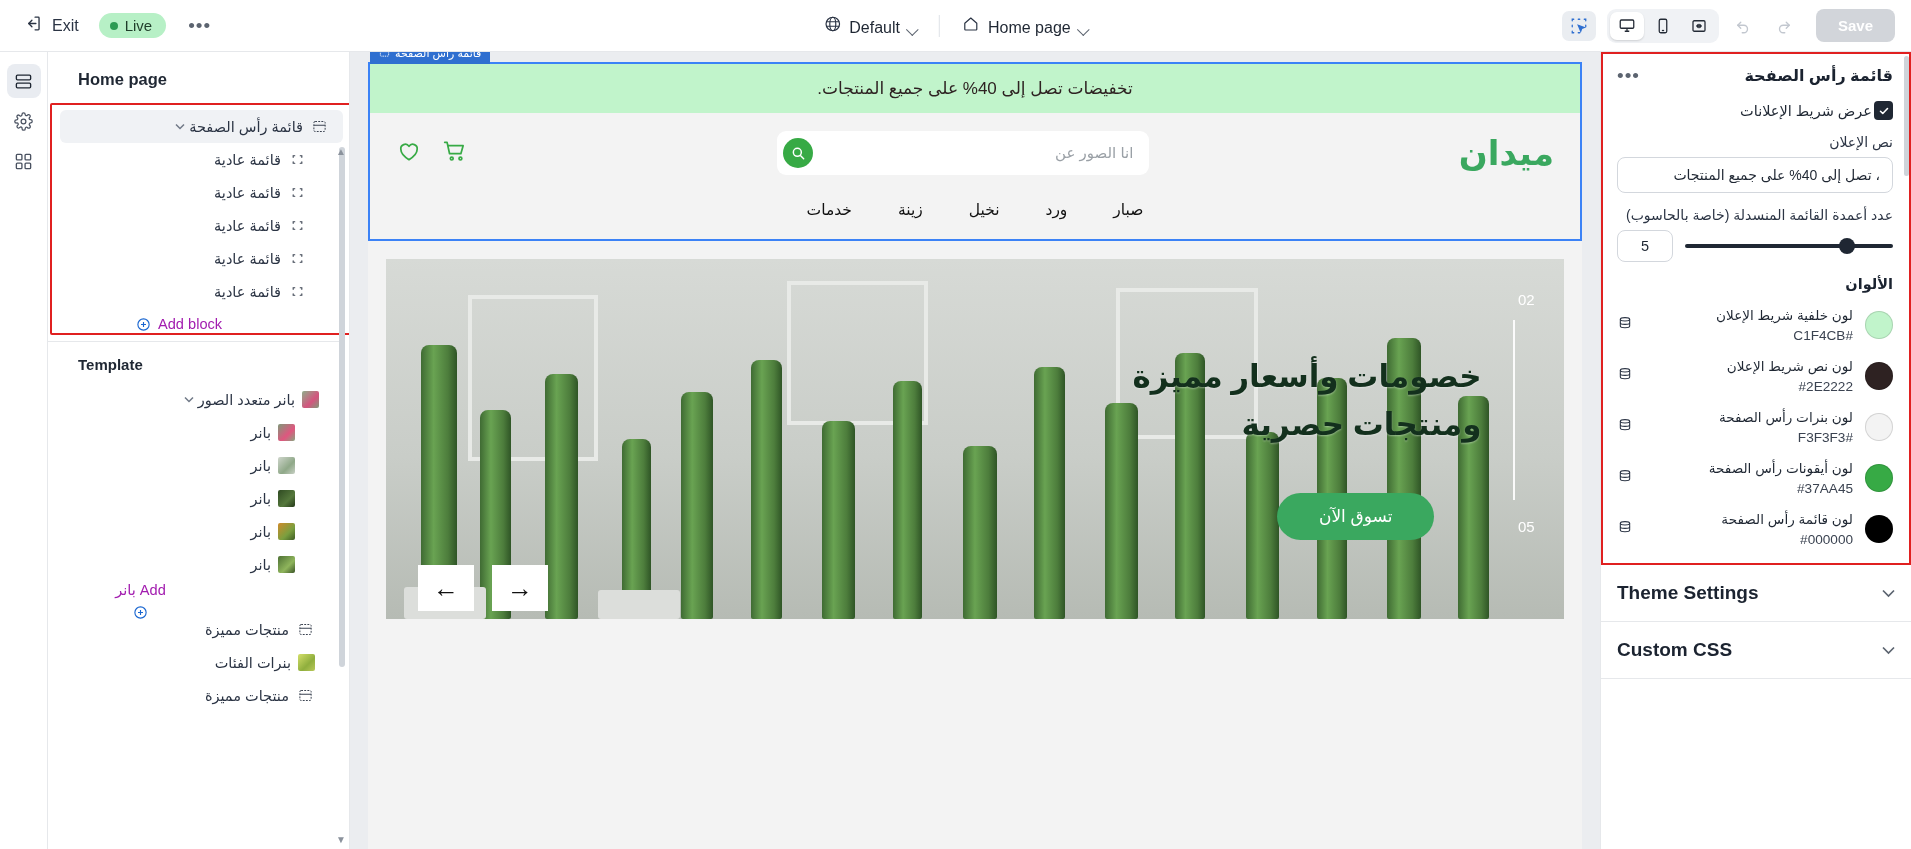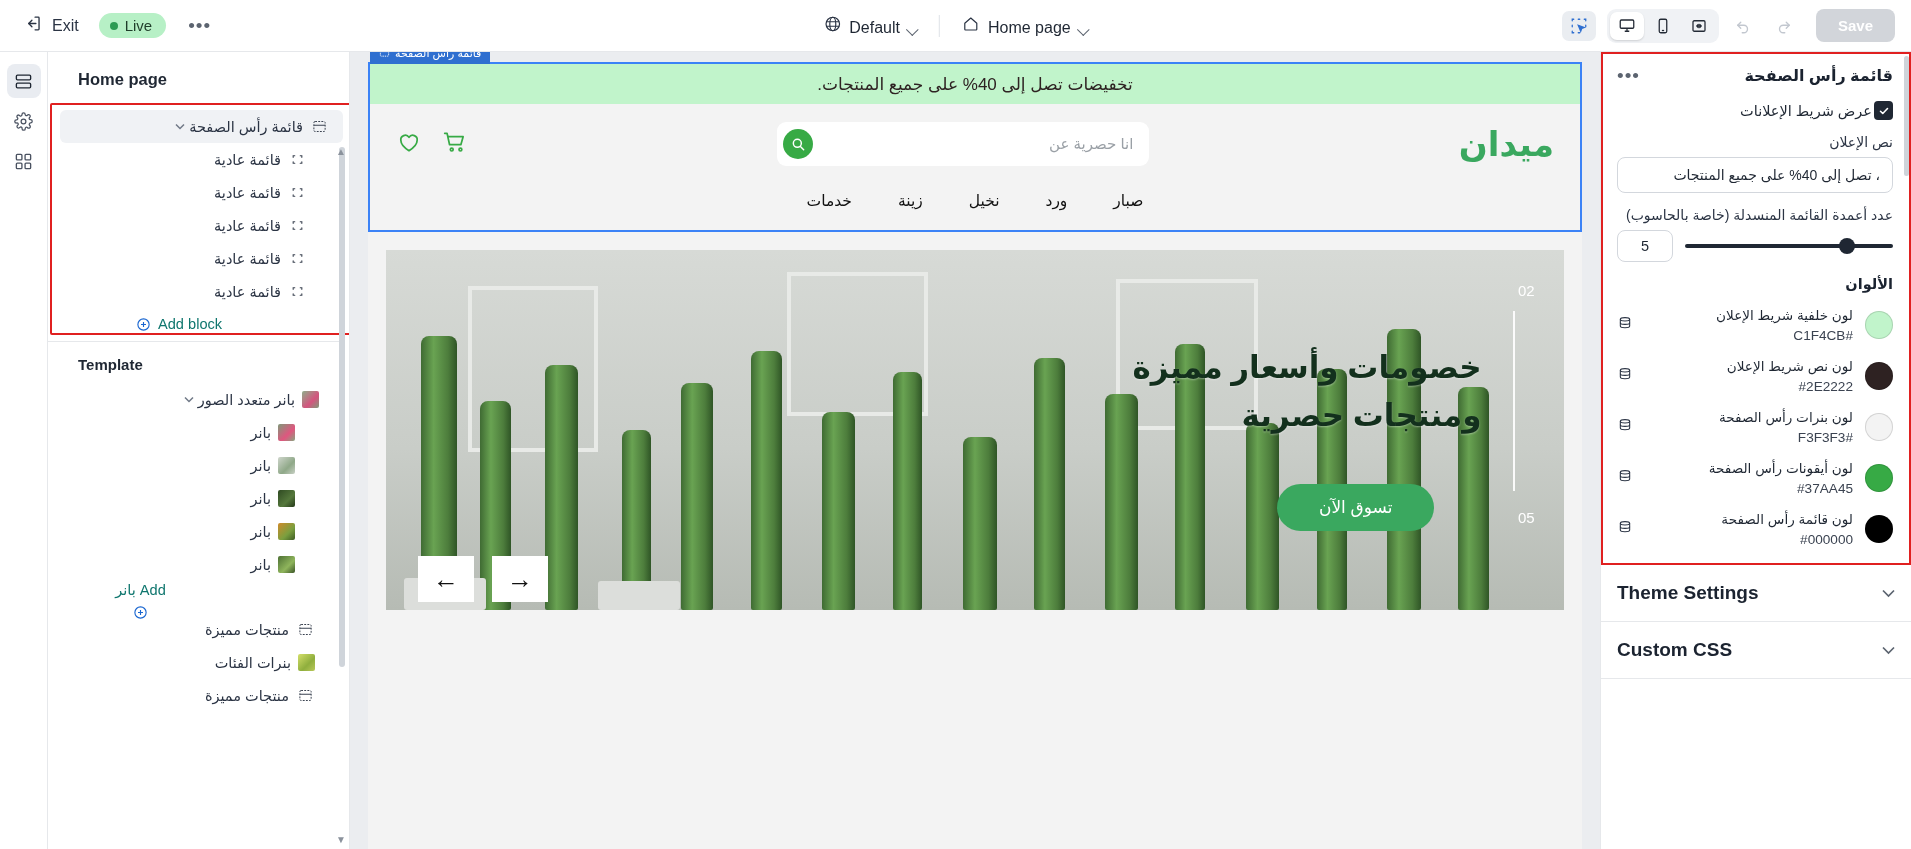--- a/index.html
+++ b/index.html
@@ -112,21 +112,21 @@
   }
   .tree-ico {
     width: 19px; min-width: 19px; height: 17px; display: flex;
     align-items: center; justify-content: center; color: #3b4351; margin-left: 7px;
   }
   .tree-label { font-size: 14.5px; color: #2b3444; direction: rtl; white-space: nowrap; }
   .tree-row.child { padding-right: 36px; }
   .tree-row.child2 { padding-right: 38px; }
   .add-row {
     display: flex; align-items: center; gap: 7px; height: 32px;
-    padding-left: 92px; color: #0f766e; font-size: 14.6px; cursor: pointer;
+    padding-left: 92px; color: #a21caf; font-size: 14.6px; cursor: pointer;
   }
   .add-row.rtl { direction: rtl; padding-left: 0; padding-right: 100px; flex-direction: column; }
   .plus-ico { width: 15px; height: 15px; display: flex; align-items: center; justify-content: center; }
   .lp-divider { height: 1px; background: #e6e8eb; margin: 0; }
   .tmpl-title { font-size: 15px; font-weight: 700; color: #1f2733; padding: 14px 0 10px 30px; }
   .thumb { width: 17px; min-width: 17px; height: 17px; border-radius: 2px; margin-left: 7px;
            background-size: cover; background-position: center; }
   .lp-scrollbar {
     position: absolute; right: 4px; top: 44px; width: 6px; height: 520px;
     border-radius: 4px; background: #cfd4da; cursor: pointer;
@@ -140,21 +140,21 @@
   .canvas { flex: 1; background: #ebedf0; overflow: hidden; position: relative; padding: 10px 18px 0 18px; }
   .frame { background: #f3f3f3; height: 100%; position: relative; }
   .hdr-block { border: 2px solid #3b82f6; position: relative; background: #f3f3f3; }
   .hdr-tag {
     position: absolute; top: 0; left: 0; transform: translateY(-100%);
     background: #2f6fd0; color: #fff; font-size: 11px; padding: 4px 9px;
     display: flex; align-items: center; gap: 5px; direction: rtl;
     border-radius: 3px 3px 0 0; white-space: nowrap;
   }
   .announce {
-    background: #c1f4cb; color: #2e2222; height: 40px;
+    background: #c1f4cb; color: #2e2222; height: 49px;
     display: flex; align-items: center; justify-content: center;
     font-size: 17px; direction: rtl;
   }
   .store-hdr { background: #f3f3f3; padding: 18px 26px 0 26px; }
   .hdr-row { display: flex; align-items: center; direction: rtl; gap: 18px; }
   .logo { font-size: 34px; font-weight: 700; color: #3aa85f; direction: rtl; letter-spacing: -1px; white-space: nowrap; }
   .search-wrap { flex: 1; display: flex; justify-content: center; }
   .search-box {
     background: #fff; border-radius: 9px; height: 44px; width: 372px;
     display: flex; align-items: center; direction: rtl; padding: 0 16px 0 6px;
@@ -536,21 +536,21 @@
             <span>تخفيضات تصل إلى 40% على جميع المنتجات.</span>
           </div>
 
           <div class="store-hdr">
             <div class="hdr-row">
               <div class="logo">
                 <span>ميدان</span>
               </div>
               <div class="search-wrap">
                 <div class="search-box">
-                  <span class="search-ph">انا حصرية عن</span>
+                  <span class="search-ph">انا الصور عن</span>
                   <span class="search-go">
                     <svg width="16" height="16" viewBox="0 0 24 24" fill="none" stroke="#fff" stroke-width="2.2" stroke-linecap="round">
                       <circle cx="11" cy="11" r="6"></circle>
                         <path d="M16 16l4.5 4.5"></path>
                     </svg>
                   </span>
                 </div>
               </div>
               <div class="hdr-icons">
                 <span>

